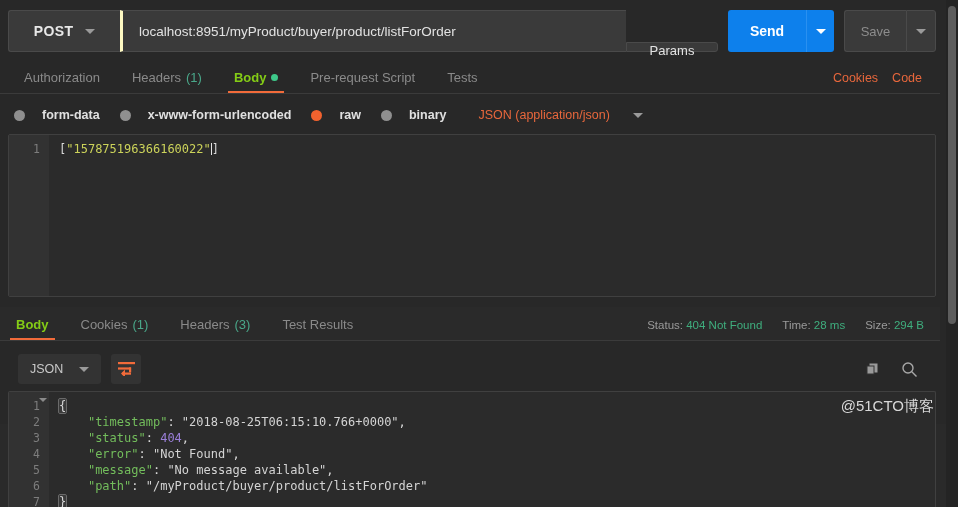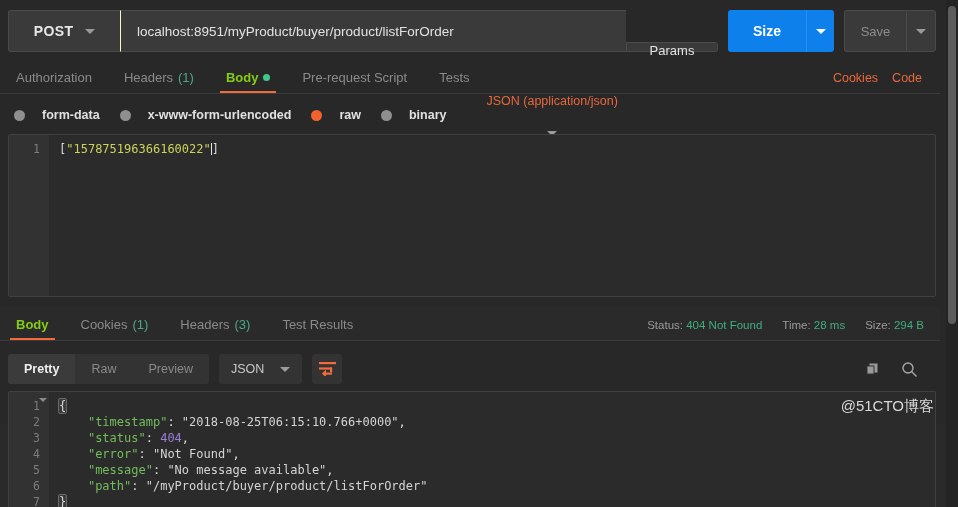--- a/index.html
+++ b/index.html
@@ -38,21 +38,21 @@
   .caret {
     width: 0; height: 0;
     border-left: 5px solid transparent;
     border-right: 5px solid transparent;
     border-top: 5px solid #9a9a9a;
   }
   .url-box {
     flex: 1;
     background: #3a3a3a;
     border: 1px solid #4a4a4a;
-    border-left: 1px solid #fef9c3;
+    border-left: 3px solid #fef9c3;
     border-right: none;
     display: flex; align-items: center;
     padding-left: 16px;
     cursor: text;
   }
   .url-text { color: #e2e2e2; font-size: 13.5px; }
   .params-btn {
     width: 92px;
     background: #3a3a3a;
     border: 1px solid #4a4a4a;
@@ -107,20 +107,21 @@
     display: flex; align-items: center; justify-content: center;
     cursor: pointer;
   }
 
   
   .req-tabs {
     position: absolute; left: 0; top: 62px;
     width: 940px; height: 32px;
     display: flex; align-items: flex-end;
     border-bottom: 1px solid #3b3b3b;
+    padding-left: 8px;
   }
   .tab {
     position: relative;
     padding: 0 16px 8px 16px;
     color: #8a8a8a; font-size: 13px;
     cursor: pointer;
     display: flex; align-items: center; gap: 5px;
     white-space: nowrap;
   }
   .tab.active { color: #84cc16; font-weight: bold; }
@@ -152,21 +153,21 @@
     margin-right: 12px; cursor: pointer;
   }
   .radio {
     width: 11px; height: 11px; border-radius: 50%;
     background: #8f8f8f;
   }
   .radio.on { background: #f2622e; }
   .radio-label { color: #e0e0e0; font-size: 12.5px; font-weight: bold; }
   .json-sel {
     display: flex; align-items: center; gap: 23px;
-    cursor: pointer; margin-left: 20px; flex-direction: column;
+    cursor: pointer; margin-left: 12px;
   }
   .json-sel .txt { color: #e8673c; font-size: 12.5px; }
 
   
   .req-editor {
     position: absolute; left: 8px; top: 134px;
     width: 928px; height: 163px;
     background: #2b2b2b;
     border: 1px solid #404040;
     border-radius: 2px;
@@ -305,21 +306,21 @@
       <span class="caret"></span>
     </div>
     <div class="url-box">
       <span class="url-text">localhost:8951/myProduct/buyer/product/listForOrder</span>
     </div>
     <div class="params-btn">
       <span>Params</span>
     </div>
     <div class="send-group">
       <div class="send-btn">
-        <span>Size</span>
+        <span>Send</span>
       </div>
       <div class="send-caret-btn">
         <span class="caret-white"></span>
       </div>
     </div>
     <div class="save-group">
       <div class="save-btn">
         <span>Save</span>
       </div>
       <div class="save-caret-btn">
@@ -398,31 +399,20 @@
       <span>Test Results</span>
     </div>
     <div class="resp-meta">
       <span><span class="meta-k">Status:</span> <span class="meta-v">404 Not Found</span></span>
       <span><span class="meta-k">Time:</span> <span class="meta-v">28 ms</span></span>
       <span><span class="meta-k">Size:</span> <span class="meta-v">294 B</span></span>
     </div>
   </div>
 
   <div class="resp-toolbar">
-    <div class="seg">
-      <div class="seg-item active">
-        <span>Pretty</span>
-      </div>
-      <div class="seg-item">
-        <span>Raw</span>
-      </div>
-      <div class="seg-item">
-        <span>Preview</span>
-      </div>
-    </div>
     <div class="fmt-sel">
       <span class="txt">JSON</span>
       <span class="caret"></span>
     </div>
     <div class="wrap-btn">
       <svg width="17" height="14" viewBox="0 0 17 14">
         <rect x="0" y="0" width="17" height="2.2" fill="#f26b3a"></rect>
         <rect x="0" y="5.4" width="13" height="2.2" fill="#f26b3a"></rect>
         <rect x="11" y="5.4" width="2.2" height="5" fill="#f26b3a"></rect>
         <rect x="4" y="10.5" width="9" height="2.2" fill="#f26b3a"></rect>

